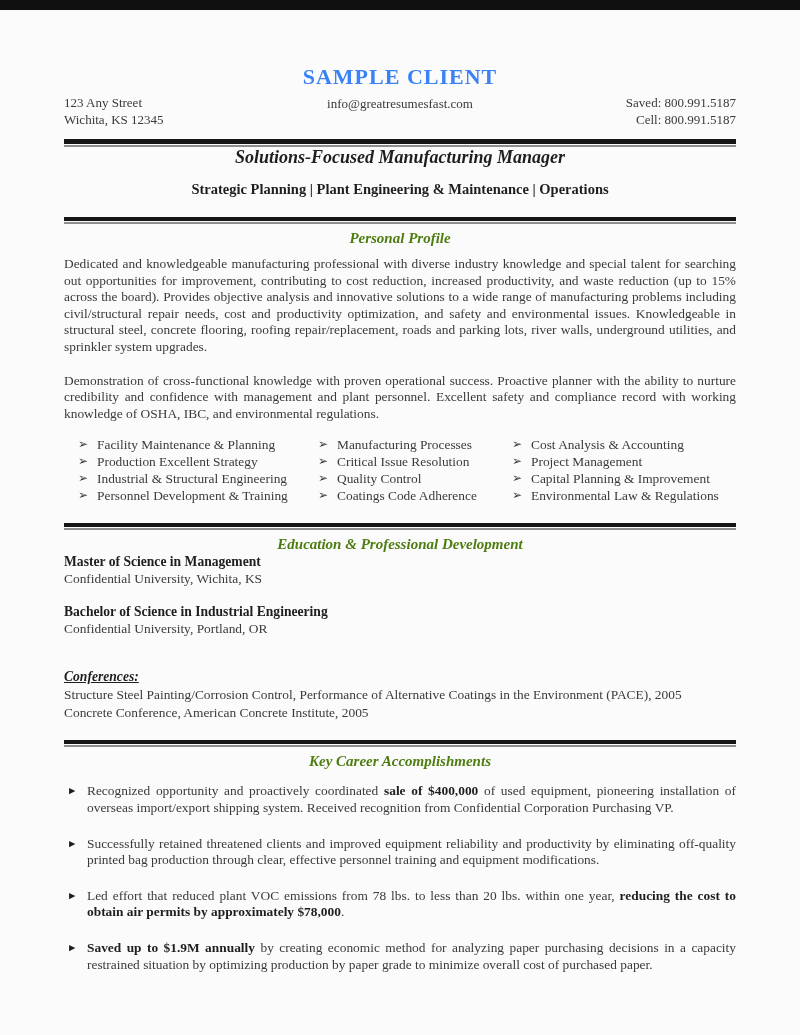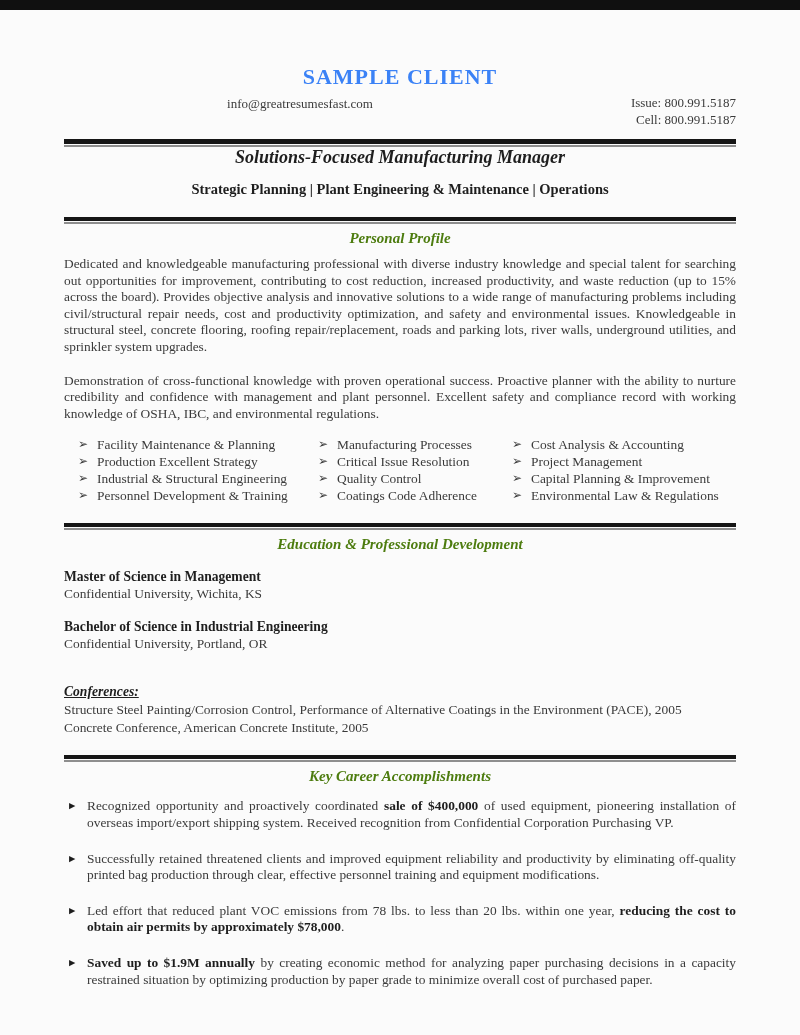--- a/index.html
+++ b/index.html
@@ -95,21 +95,21 @@
   .skill-col-3 { flex: 1; }
   .skill-item { display: flex; }
   .skill-arrow { width: 19px; font-size: 12px; color: #3a3a3a; }
 
   
   .degree-title {
     font-size: 13.6px; font-weight: bold; color: #1e1e1e;
     line-height: 17px;
   }
   .degree-school { font-size: 13.4px; line-height: 17px; }
-  .degree-block { margin-top: 15px; }
+  .degree-block { }
   .degree-block + .degree-block { margin-top: 16px; }
   .conf-block { margin-top: 31px; }
   .conf-label {
     font-size: 13.6px; font-weight: bold; font-style: italic;
     text-decoration: underline; color: #1e1e1e; line-height: 18px;
   }
   .conf-line { font-size: 13.4px; line-height: 17.5px; }
 
   
   .acc-list { margin-top: 13px; list-style: none; }
@@ -121,23 +121,27 @@
 </head>
 <body>
 
 <div class="top-bar"></div>
 
 <div class="page">
 
   <header>
     <h1 class="name">SAMPLE CLIENT</h1>
     <div class="contact-row">
+      <div class="contact-left">
+        <div>123 Any Street</div>
+        <div>Wichita, KS 12345</div>
+      </div>
       <div class="contact-center">info@greatresumesfast.com</div>
       <div class="contact-right">
-        <div>Issue: 800.991.5187</div>
+        <div>Saved: 800.991.5187</div>
         <div>Cell: 800.991.5187</div>
       </div>
     </div>
   </header>
 
   <div class="rule rule-thick rule-header"></div>
 
   <div>
     <div class="title">Solutions-Focused Manufacturing Manager</div>
     <div class="subtitle">Strategic Planning | Plant Engineering &amp; Maintenance | Operations</div>

